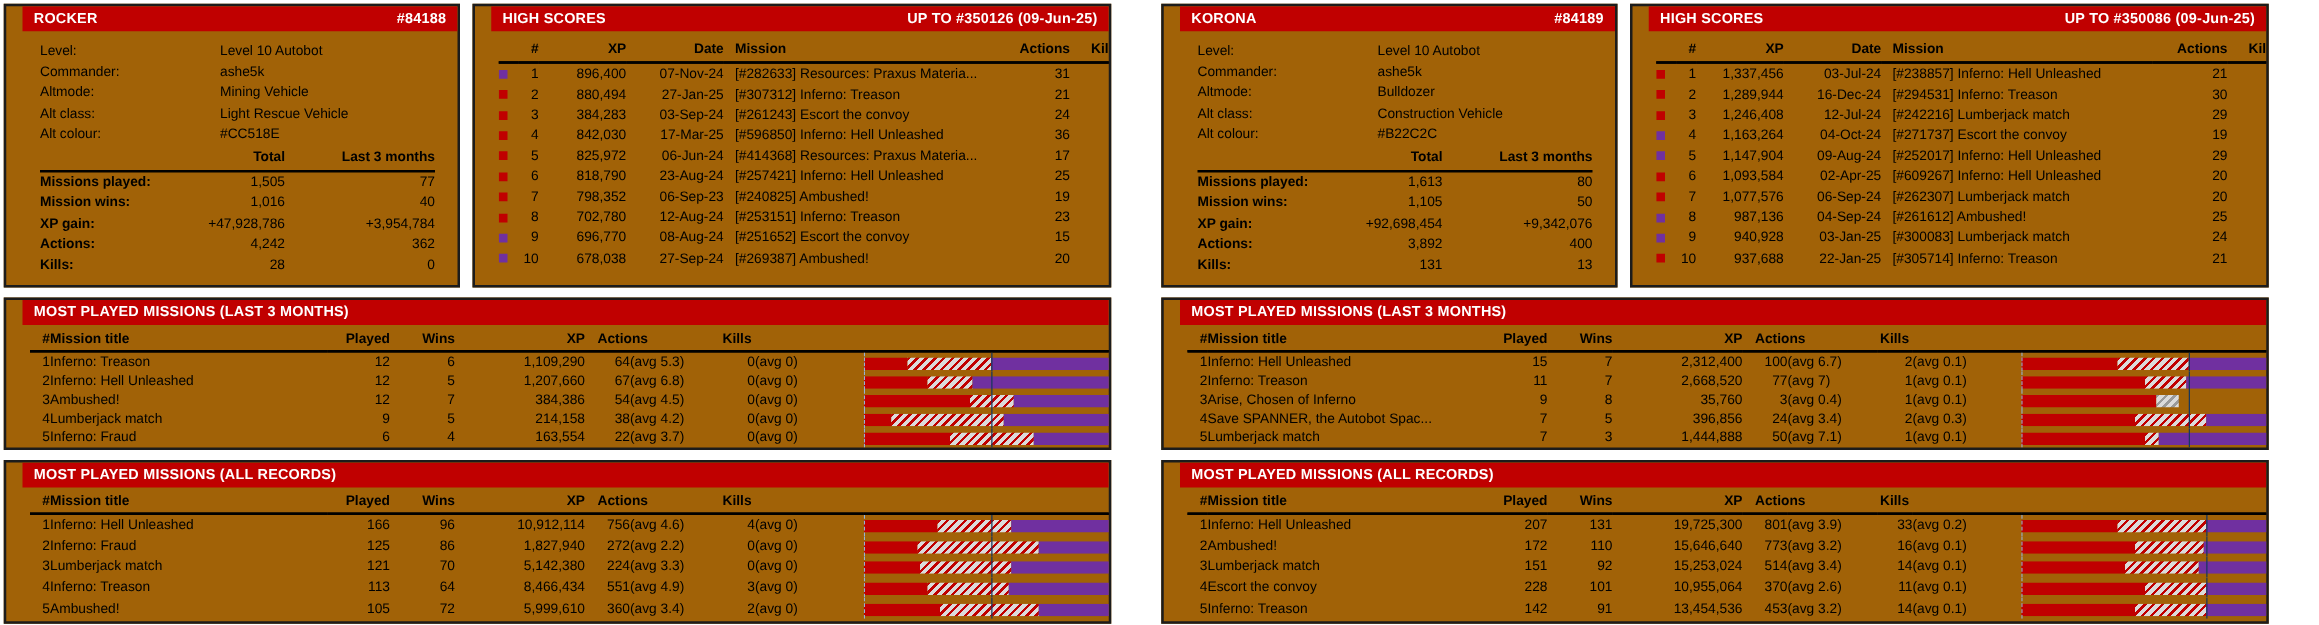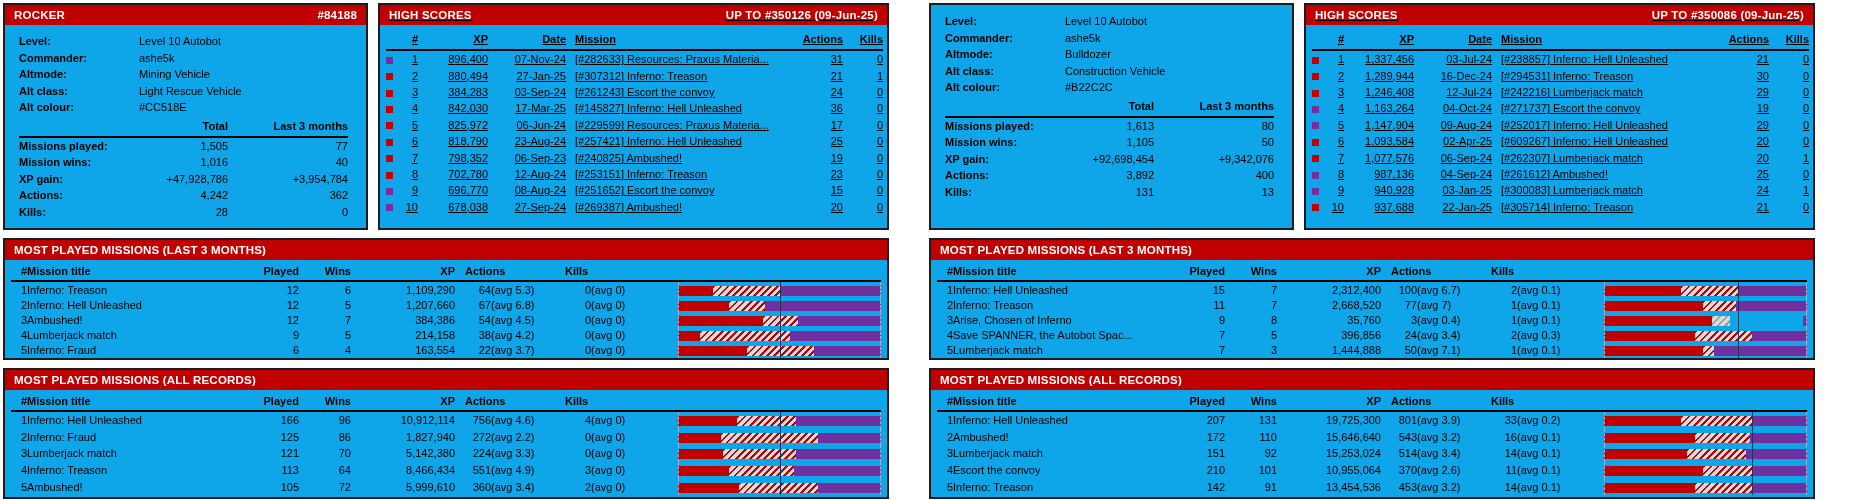--- a/index.html
+++ b/index.html
@@ -5,34 +5,34 @@
   html,body{margin:0;padding:0;background:#fff;}
   body{
     width:1855px;height:500px;overflow:hidden;
     font-family:"Liberation Sans","DejaVu Sans",sans-serif;
     font-size:11px;color:#000;
     -webkit-font-smoothing:antialiased;
   }
   .groups{display:flex;gap:40px;padding:3px 0 0 3px;}
   .group{width:886px;flex:none;display:flex;flex-direction:column;gap:8px;}
   .toprow{display:flex;gap:10px;height:227px;}
-  .box{border:2px solid #1c1c1c;background:#0ea5e9;box-sizing:border-box;overflow:hidden;}
+  .box{border:2px solid #1c1c1c;background:#a16207;box-sizing:border-box;overflow:hidden;padding-left:13px;}
   .profile-box{width:365px;flex:none;}
-  .scores-box{flex:1;text-decoration:underline;}
+  .scores-box{flex:1;}
   .mp-box{height:122px;}
   .mp-box.all{height:131px;}
   .box-hdr{
     height:20px;background:#C00000;color:#fff;
     display:flex;align-items:center;justify-content:space-between;
     padding:0 9px;font-weight:bold;font-size:11.5px;letter-spacing:.2px;
   }
   
   .profile-body{padding:8px 18px 0 14px;}
   .kv{display:flex;line-height:16.5px;}
-  .kv .k{width:120px;font-weight:bold;flex:none;}
+  .kv .k{width:144px;font-weight:normal;flex:none;}
   .kv .v{flex:1;}
   .stats-hdr{display:flex;font-weight:bold;line-height:15px;margin-top:3px;
     border-bottom:2px solid #000;padding-bottom:2px;}
   .stats-hdr .sp{flex:1;}
   .stats-hdr .c1{width:95px;text-align:right;flex:none;}
   .stats-hdr .c2{width:120px;text-align:right;flex:none;}
   .stat-row{display:flex;line-height:16.5px;}
   .stat-row .lbl{flex:1;font-weight:bold;}
   .stat-row .t{width:95px;text-align:right;flex:none;}
   .stat-row .l3{width:120px;text-align:right;flex:none;}
@@ -185,30 +185,30 @@
                 <td class="ca">03-Sep-24</td>
                 <td class="cm">[#261243] Escort the convoy</td>
                 <td class="ca">24</td>
                 <td class="ca">0</td>
               </tr>
               <tr>
                 <td><span class="marker red"></span></td>
                 <td class="ca">4</td>
                 <td class="ca">842,030</td>
                 <td class="ca">17-Mar-25</td>
-                <td class="cm">[#145827] Inferno: Hell Unleashed</td>
+                <td class="cm">[#596850] Inferno: Hell Unleashed</td>
                 <td class="ca">36</td>
                 <td class="ca">0</td>
               </tr>
               <tr>
                 <td><span class="marker red"></span></td>
                 <td class="ca">5</td>
                 <td class="ca">825,972</td>
                 <td class="ca">06-Jun-24</td>
-                <td class="cm">[#229599] Resources: Praxus Materia...</td>
+                <td class="cm">[#414368] Resources: Praxus Materia...</td>
                 <td class="ca">17</td>
                 <td class="ca">0</td>
               </tr>
               <tr>
                 <td><span class="marker red"></span></td>
                 <td class="ca">6</td>
                 <td class="ca">818,790</td>
                 <td class="ca">23-Aug-24</td>
                 <td class="cm">[#257421] Inferno: Hell Unleashed</td>
                 <td class="ca">25</td>
@@ -507,20 +507,24 @@
                 <div class="refline" style="left: 50%;"></div>
               </td>
             </tr>
           </tbody>
         </table>
       </div>
     </div>
     <div class="group">
       <div class="toprow">
         <div class="box profile-box">
+          <div class="box-hdr">
+            <span>KORONA</span>
+            <span>#84189</span>
+          </div>
           <div class="profile-body">
             <div class="kv">
               <span class="k">Level:</span>
               <span class="v">Level 10 Autobot</span>
             </div>
             <div class="kv">
               <span class="k">Commander:</span>
               <span class="v">ashe5k</span>
             </div>
             <div class="kv">
@@ -865,21 +869,21 @@
                 </div>
                 <div class="refline" style="left: 73%;"></div>
               </td>
             </tr>
             <tr>
               <td class="tr-r">2</td>
               <td class="tr-l mp-title">Ambushed!</td>
               <td class="tr-r">172</td>
               <td class="tr-r">110</td>
               <td class="tr-r">15,646,640</td>
-              <td class="tr-r">543</td>
+              <td class="tr-r">773</td>
               <td class="tr-l avg">(avg 3.2)</td>
               <td class="tr-r">16</td>
               <td class="tr-l avg">(avg 0.1)</td>
               <td class="bar-cell">
                 <div class="bar">
                   <span class="seg-red" style="width: 45%;"></span>
                   <span class="seg-hatch" style="width: 27%;"></span>
                   <span class="seg-purple" style="width: 28%;"></span>
                 </div>
                 <div class="refline" style="left: 73%;"></div>
@@ -900,21 +904,21 @@
                   <span class="seg-red" style="width: 41%;"></span>
                   <span class="seg-hatch" style="width: 29%;"></span>
                   <span class="seg-purple" style="width: 30%;"></span>
                 </div>
                 <div class="refline" style="left: 73%;"></div>
               </td>
             </tr>
             <tr>
               <td class="tr-r">4</td>
               <td class="tr-l mp-title">Escort the convoy</td>
-              <td class="tr-r">210</td>
+              <td class="tr-r">228</td>
               <td class="tr-r">101</td>
               <td class="tr-r">10,955,064</td>
               <td class="tr-r">370</td>
               <td class="tr-l avg">(avg 2.6)</td>
               <td class="tr-r">11</td>
               <td class="tr-l avg">(avg 0.1)</td>
               <td class="bar-cell">
                 <div class="bar">
                   <span class="seg-red" style="width: 49%;"></span>
                   <span class="seg-hatch" style="width: 24%;"></span>

